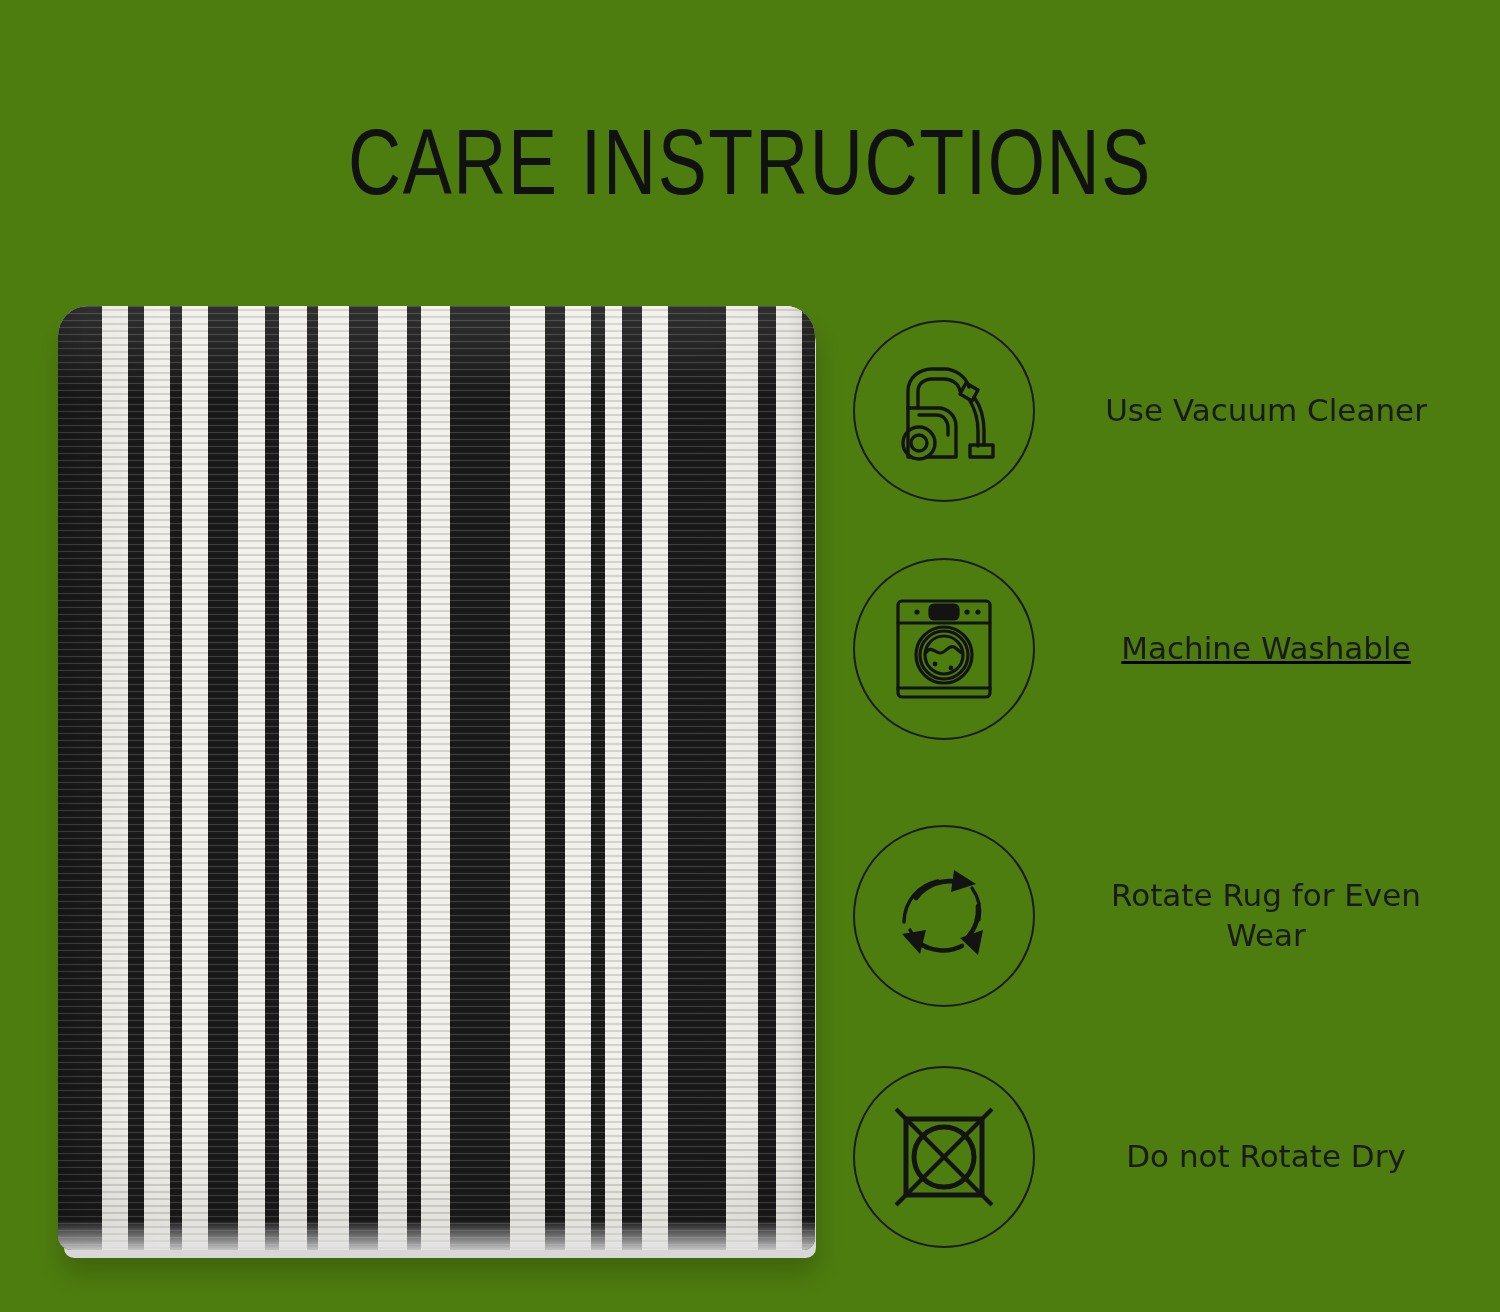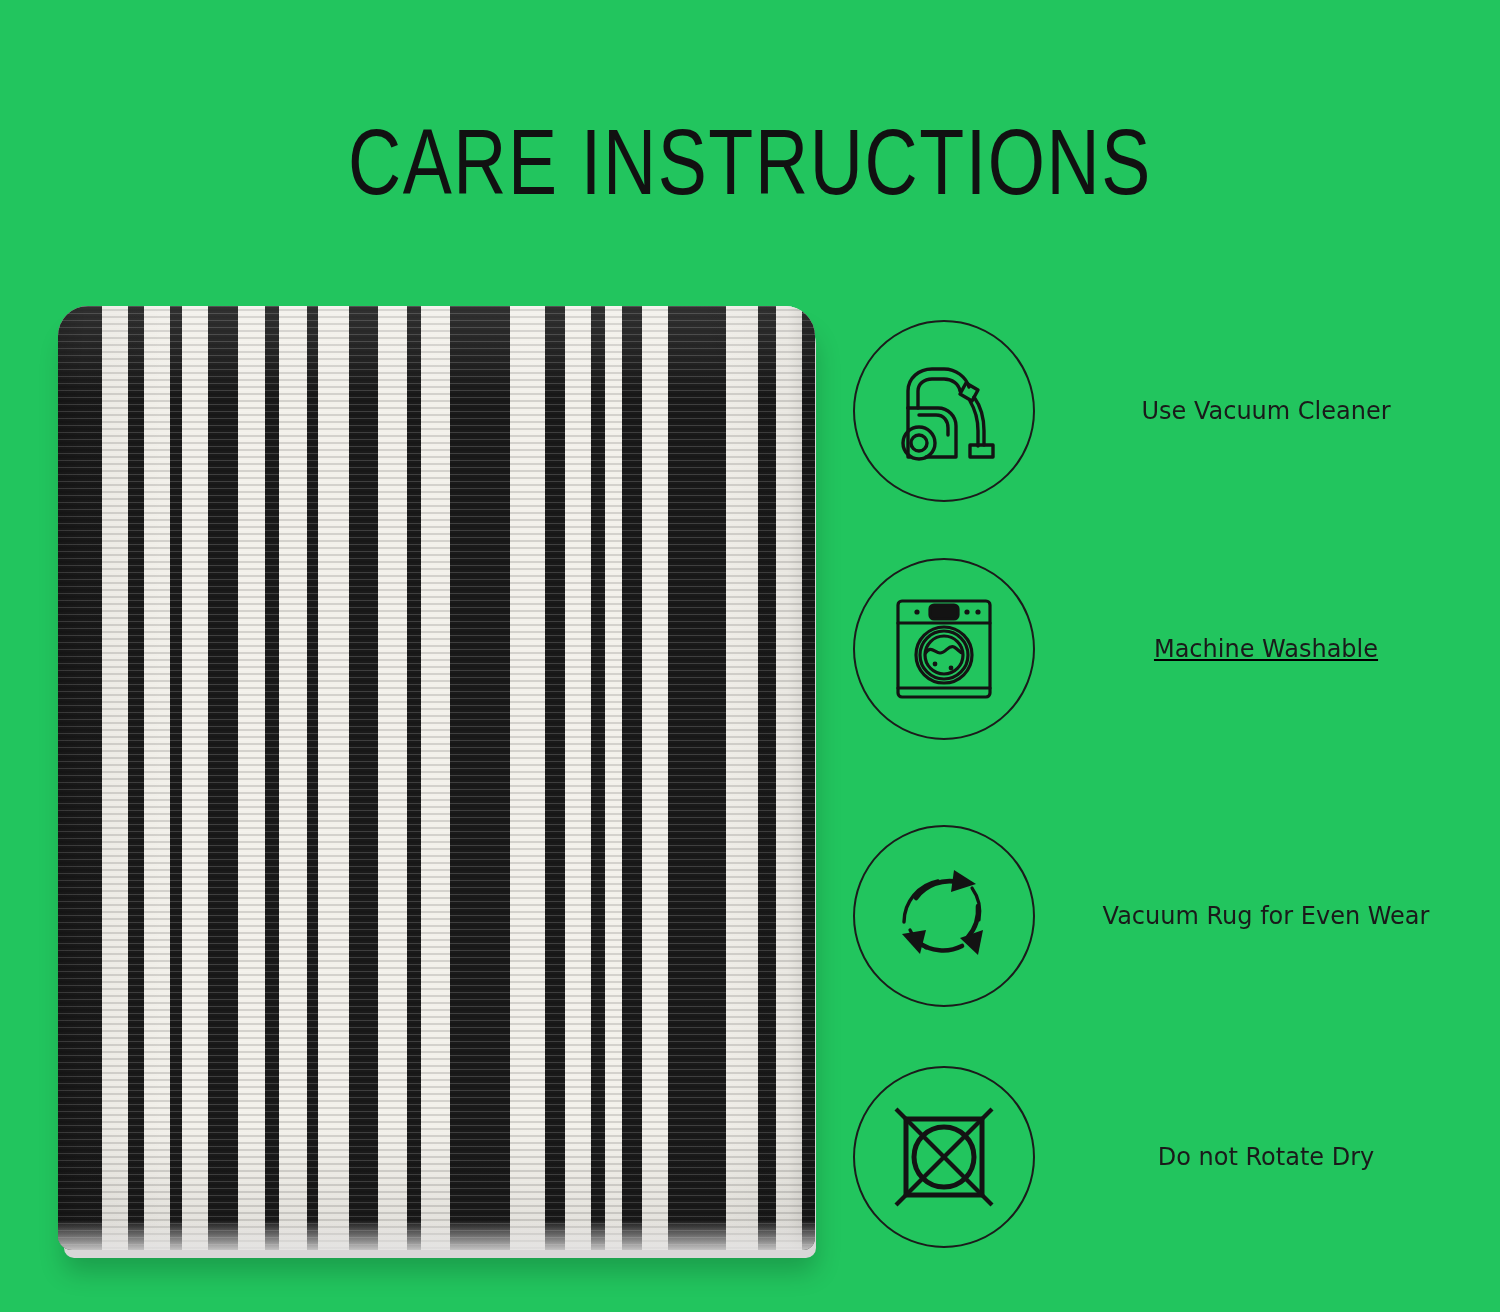--- a/index.html
+++ b/index.html
@@ -12,21 +12,21 @@
     background: #e6e5e5;
     font-family: "Liberation Sans", sans-serif;
     overflow: hidden;
     position: relative;
   }
 
   #page {
     position: relative;
     width: 1500px;
     height: 1312px;
-    background: #22c55e;
+    background: #4d7c0f;
   }
 
   
   #title {
     position: absolute;
     left: 0;
     top: 116px;
     width: 1500px;
     text-align: center;
     font-family: "Liberation Sans Narrow", "Liberation Sans", sans-serif;
@@ -141,21 +141,21 @@
     justify-content: center;
     box-sizing: border-box;
   }
   .icon-circle svg {
     display: block;
   }
   .row-label {
     flex: 1 1 auto;
     margin-left: 34px;
     font-family: "DejaVu Sans", sans-serif;
-    font-size: 24px;
+    font-size: 31px;
     line-height: 1.28;
     color: #1a1a1a;
     text-align: center;
     padding-right: 10px;
     font-weight: 400;
   }
 </style>
 </head>
 <body>
 
@@ -279,21 +279,21 @@
           </g>
 
           <path d="M68 12 L90 26 L65 34 Z" fill="#131313"></path>
 
           <path d="M97 72 L92 97 L74 80 Z" fill="#131313"></path>
 
           <path d="M16 76 L40 72 L34 96 Z" fill="#131313"></path>
         </svg>
       </span>
     </div>
-    <div class="row-label">Vacuum Rug for Even Wear</div>
+    <div class="row-label">Rotate Rug for Even Wear</div>
   </div>
 
   <div class="row" style="top:1064px;">
     <div class="icon-circle">
       <span>
         <svg width="112" height="112" viewBox="0 0 112 112" fill="none" stroke="#131313" stroke-linecap="butt">
 
           <rect x="18" y="18" width="76" height="76" stroke-width="5"></rect>
 
           <circle cx="56" cy="56" r="30" stroke-width="5"></circle>

